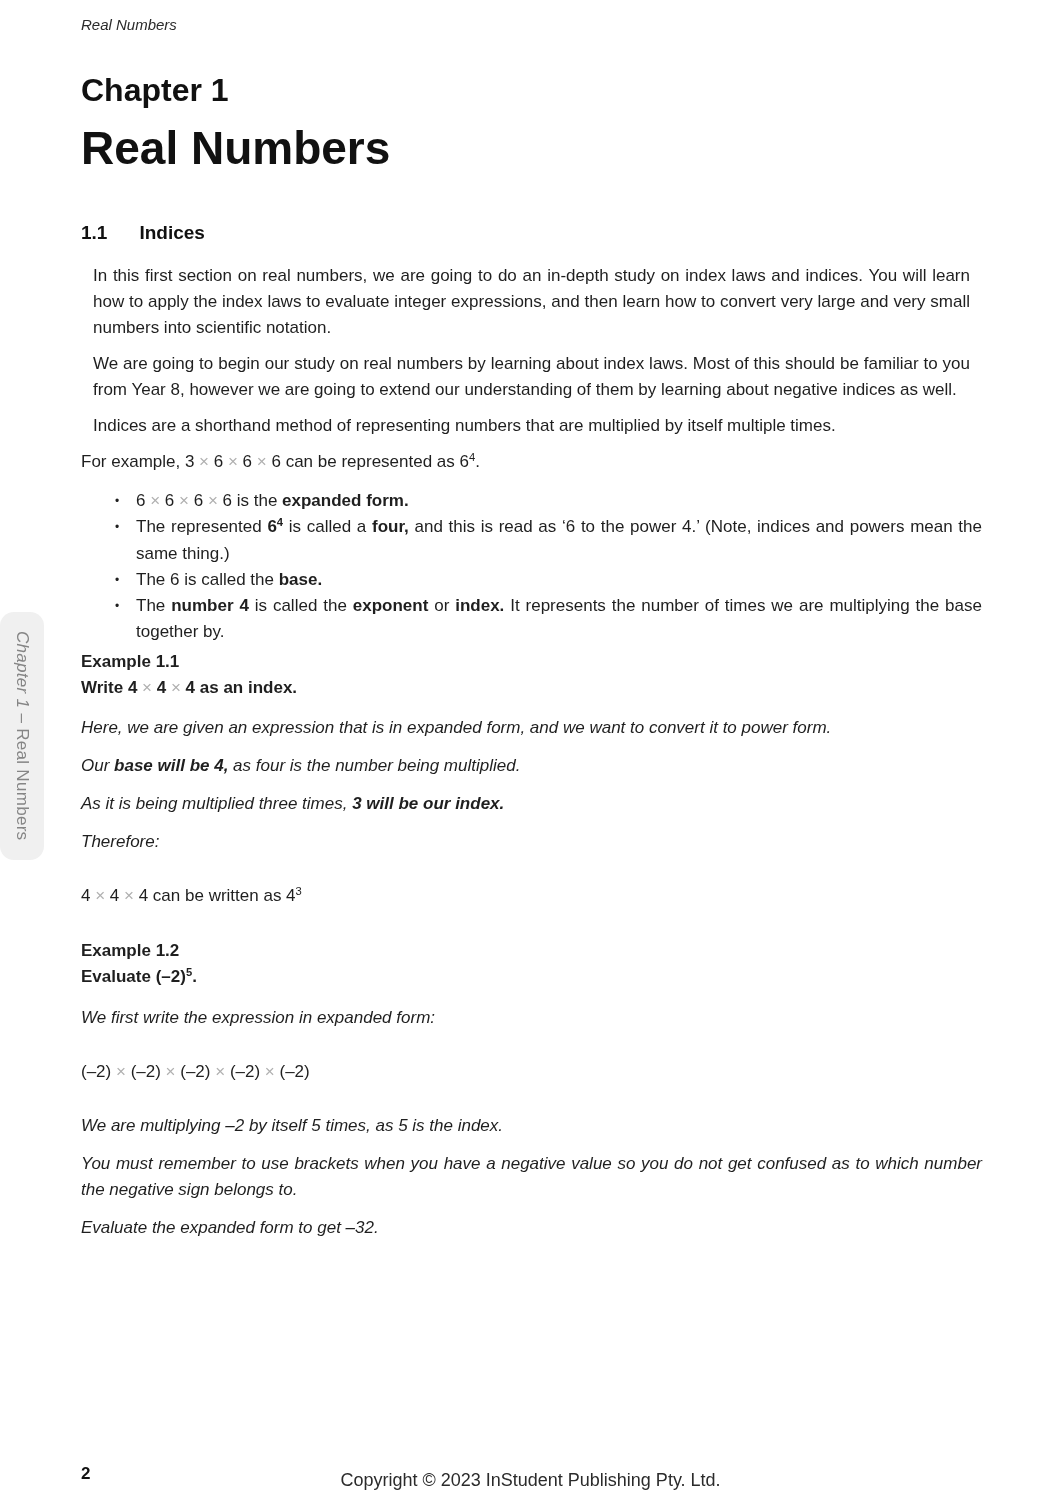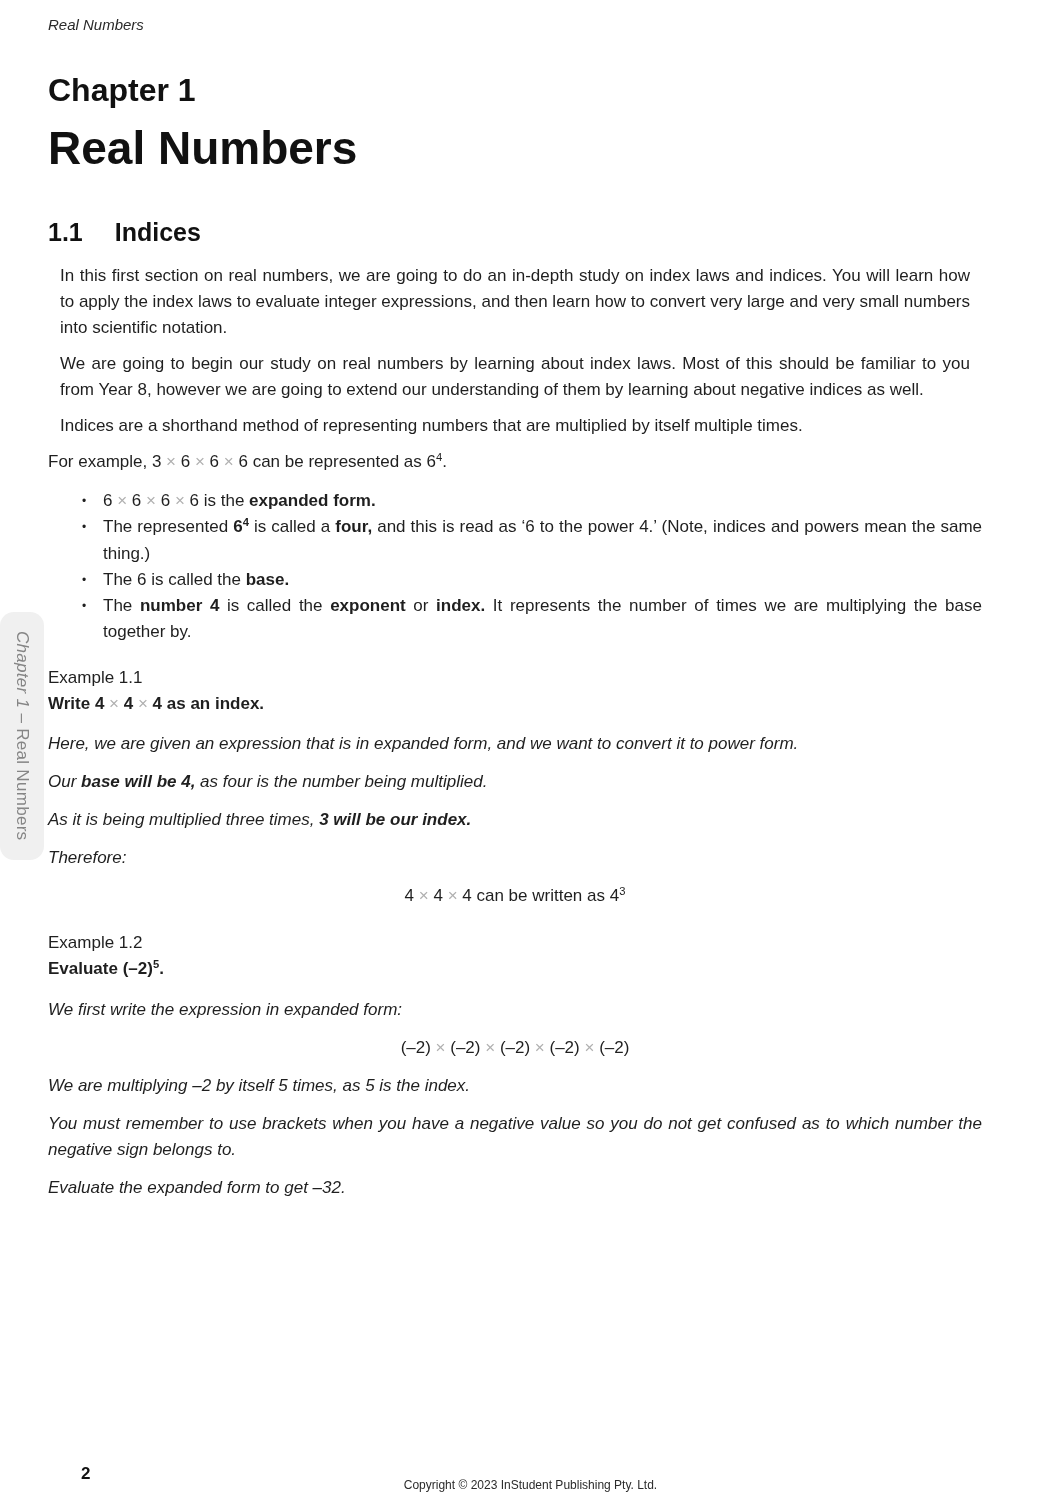--- a/index.html
+++ b/index.html
@@ -6,21 +6,21 @@
   html, body { margin: 0; padding: 0; }
   body {
     width: 1061px;
     height: 1500px;
     background: #ffffff;
     color: #1f1f1f;
     font-family: "Liberation Sans", sans-serif;
     position: relative;
     overflow: hidden;
   }
-  .content { padding: 0 79px 0 48px; }
+  .content { padding: 0 79px 0 81px; }
 
   .running-header {
     padding-top: 16px;
     font-size: 15px;
     font-style: italic;
     color: #2b2b2b;
     line-height: 18px;
   }
   .chapter-label {
     margin: 38px 0 0;
@@ -31,21 +31,21 @@
   }
   .chapter-title {
     margin: 14px 0 0;
     font-size: 46px;
     font-weight: 700;
     line-height: 52px;
     color: #111;
   }
   .section-heading {
     margin: 44px 0 16px;
-    font-size: 25px;
+    font-size: 19px;
     font-weight: 700;
     line-height: 29px;
     color: #111;
   }
   .section-heading .sec-num { margin-right: 32px; }
 
   p.body-p, .for-example, li, .ex-p, .equation, .example-label, .example-prompt {
     font-size: 17px;
     line-height: 26px;
   }
@@ -66,35 +66,35 @@
   }
   .dot {
     flex: none;
     width: 21px;
     font-size: 12px;
     line-height: 26px;
   }
   .li-text { flex: 1; }
 
   .example-label {
-    font-weight: 400;
-    margin: 20px 0 0;
+    font-weight: 700;
+    margin: 4px 0 0;
   }
   .example-prompt {
     font-weight: 700;
     margin: 0 0 14px;
   }
   .ex-p {
     font-style: italic;
     margin: 12px 0 10px;
     text-align: justify;
   }
   .equation {
-    text-align: center;
-    margin: 12px 0;
+    text-align: left;
+    margin: 28px 0;
   }
 
   
   .seg-n { }
   .seg-b { font-weight: 700; }
   .seg-bi { font-weight: 700; }
   .seg-t { color: #b0b0b0; font-weight: 400; }
   .seg-sup, .seg-bsup {
     font-size: 66%;
     position: relative;
@@ -137,23 +137,23 @@
     left: 81px;
     top: 0;
     font-size: 17px;
     font-weight: 700;
     color: #111;
   }
   .copyright {
     position: absolute;
     left: 0;
     right: 0;
-    top: 14px;
+    top: 6px;
     text-align: center;
-    font-size: 12px;
+    font-size: 18px;
     color: #2b2b2b;
   }
 </style>
 </head>
 <body>
 
 <div class="page">
 
   <aside class="chapter-tab">
     <span class="tab-text"><span class="tab-ital">Chapter 1</span><span> – Real Numbers</span></span>

